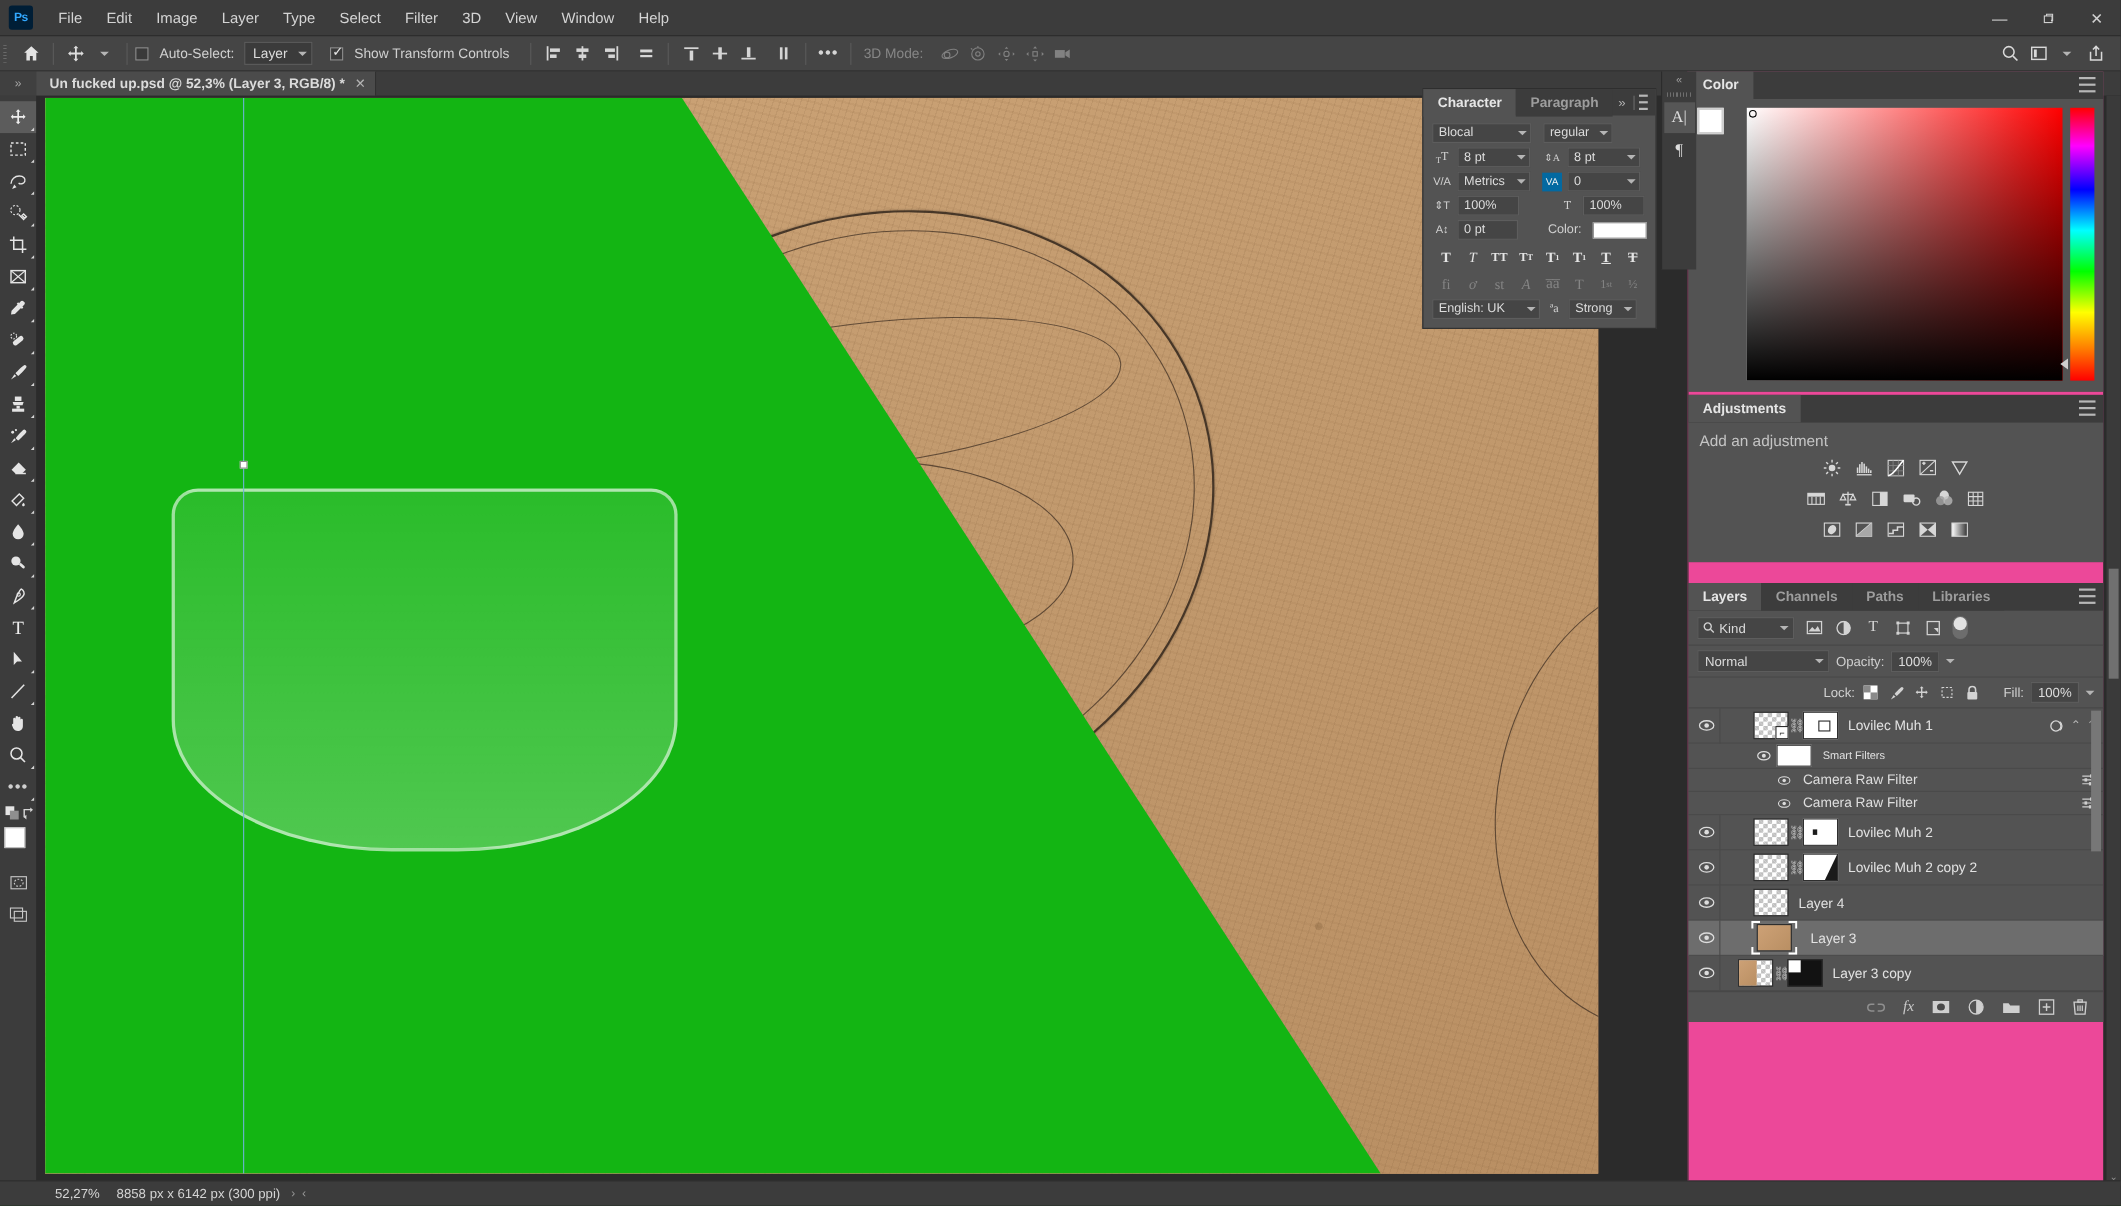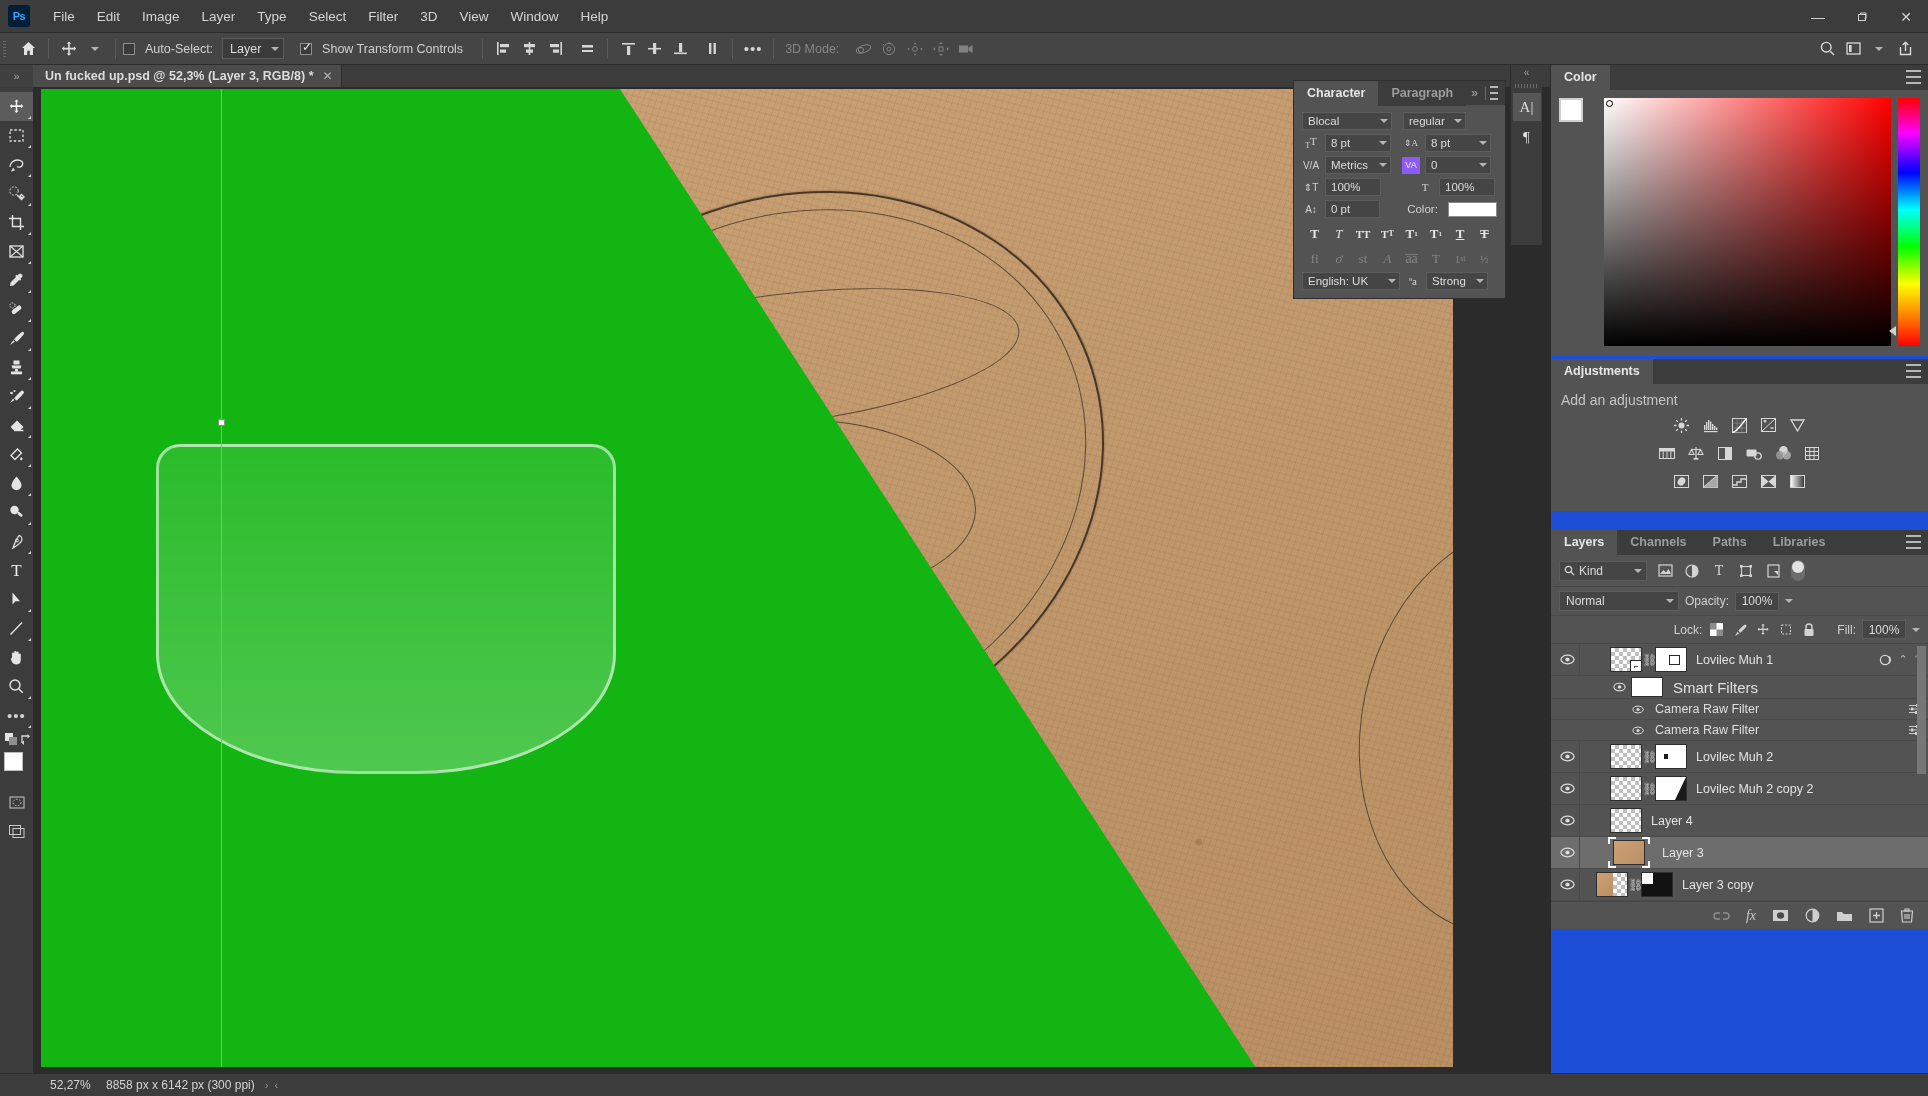--- a/index.html
+++ b/index.html
@@ -169,22 +169,22 @@
     position:absolute; left:0; bottom:0; width:1928px; height:23px;
     background:#3c3c3c; display:flex; align-items:center;
     font-size:12px; color:#d4d4d4; border-top:1px solid #2c2c2c;
   }
   .st-zoom { width:92px; padding-left:50px; }
   .st-dims { padding-left:14px; }
   .st-arrow { color:#9a9a9a; margin:0 10px; font-size:11px; }
 
   
   .panel-col-right {
-    position:absolute; right:0; top:65px; width:378px; bottom:23px;
-    background:#1d4ed8; border-left:1px solid #2b2b2b;
+    position:absolute; right:16px; top:65px; width:378px; bottom:23px;
+    background:#ec4899; border-left:1px solid #2b2b2b;
   }
   .panel { background:#424242; }
   .panel-tabs {
     display:flex; align-items:stretch; height:25px; background:#3c3c3c;
     position:relative;
   }
   .ptab {
     padding:0 13px; height:25px; line-height:25px; font-size:12.5px;
     color:#9d9d9d; background:#3c3c3c; white-space:nowrap;font-weight:bold;
   }
@@ -310,21 +310,21 @@
   .link-ico { width:13px; flex:none; text-align:center; color:#d0d0d0; font-size:12px; }
   .layer-name { margin-left:9px; font-size:12.5px; color:#e2e2e2; white-space:nowrap; }
   .layer-right { position:absolute; right:6px; display:flex; align-items:center; gap:5px; }
   .sub-row {
     display:flex; align-items:center; height:23px; padding-left:58px;
     border-bottom:1px solid #4a4a4a; position:relative;
   }
   .sub-row .eye { width:20px; height:20px; }
   .sub-th { width:32px; height:20px; background:#ffffff; border:1px solid #2e2e2e;
      margin-left:2px; flex:none;}
-  .sub-name { margin-left:10px; font-size:15px; color:#e0e0e0; }
+  .sub-name { margin-left:10px; font-size:10px; color:#e0e0e0; }
   .filt-row {
     display:flex; align-items:center; height:21px; padding-left:78px;
     border-bottom:1px solid #4a4a4a; position:relative;
   }
   .filt-name { margin-left:8px; font-size:12.5px; color:#dedede; }
   .lp-footer {
     display:flex; align-items:center; justify-content:flex-end; gap:16px;
     height:28px; padding-right:14px; background:#535353; border-top:1px solid #474747;
   }
   .foot-ico { color:#c9c9c9; display:flex; align-items:center; }
@@ -802,21 +802,21 @@
           <span>8 pt</span>
           <span class="tinycaret"></span>
         </div>
       </div>
       <div class="cr">
         <div class="clabel" style="font-size:10px">V/A</div>
         <div class="cfield w-half">
           <span>Metrics</span>
           <span class="tinycaret"></span>
         </div>
-        <div class="clabel" style="margin-left:6px;font-size:9px;background:#8b5cf6;color:#f0f0f0">VA</div>
+        <div class="clabel" style="margin-left:6px;font-size:9px;background:#0369a1;color:#f0f0f0">VA</div>
         <div class="cfield w-half">
           <span>0</span>
           <span class="tinycaret"></span>
         </div>
       </div>
       <div class="cr">
         <div class="clabel" style="font-size:10px">⇕T</div>
         <div class="cfield w-plain nocaret">
           <span>100%</span>
         </div>

